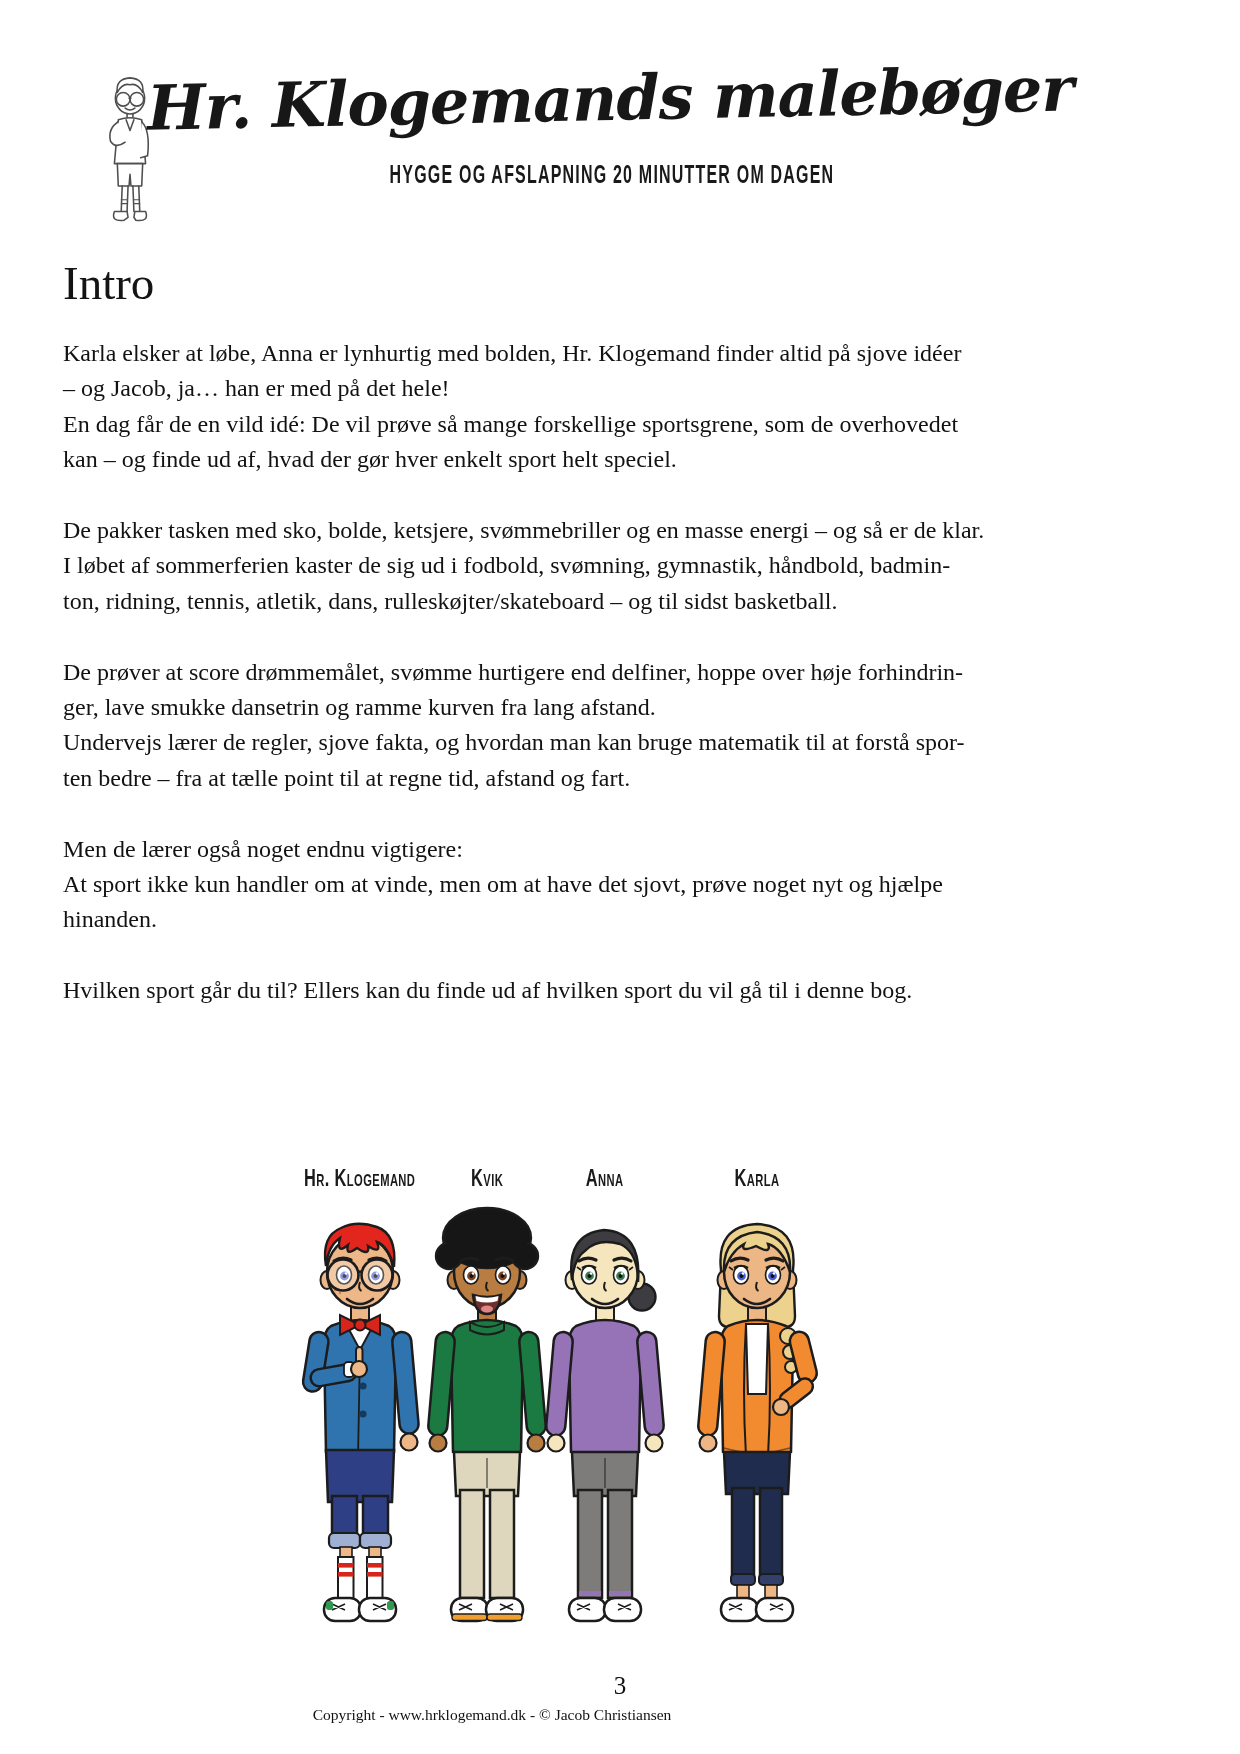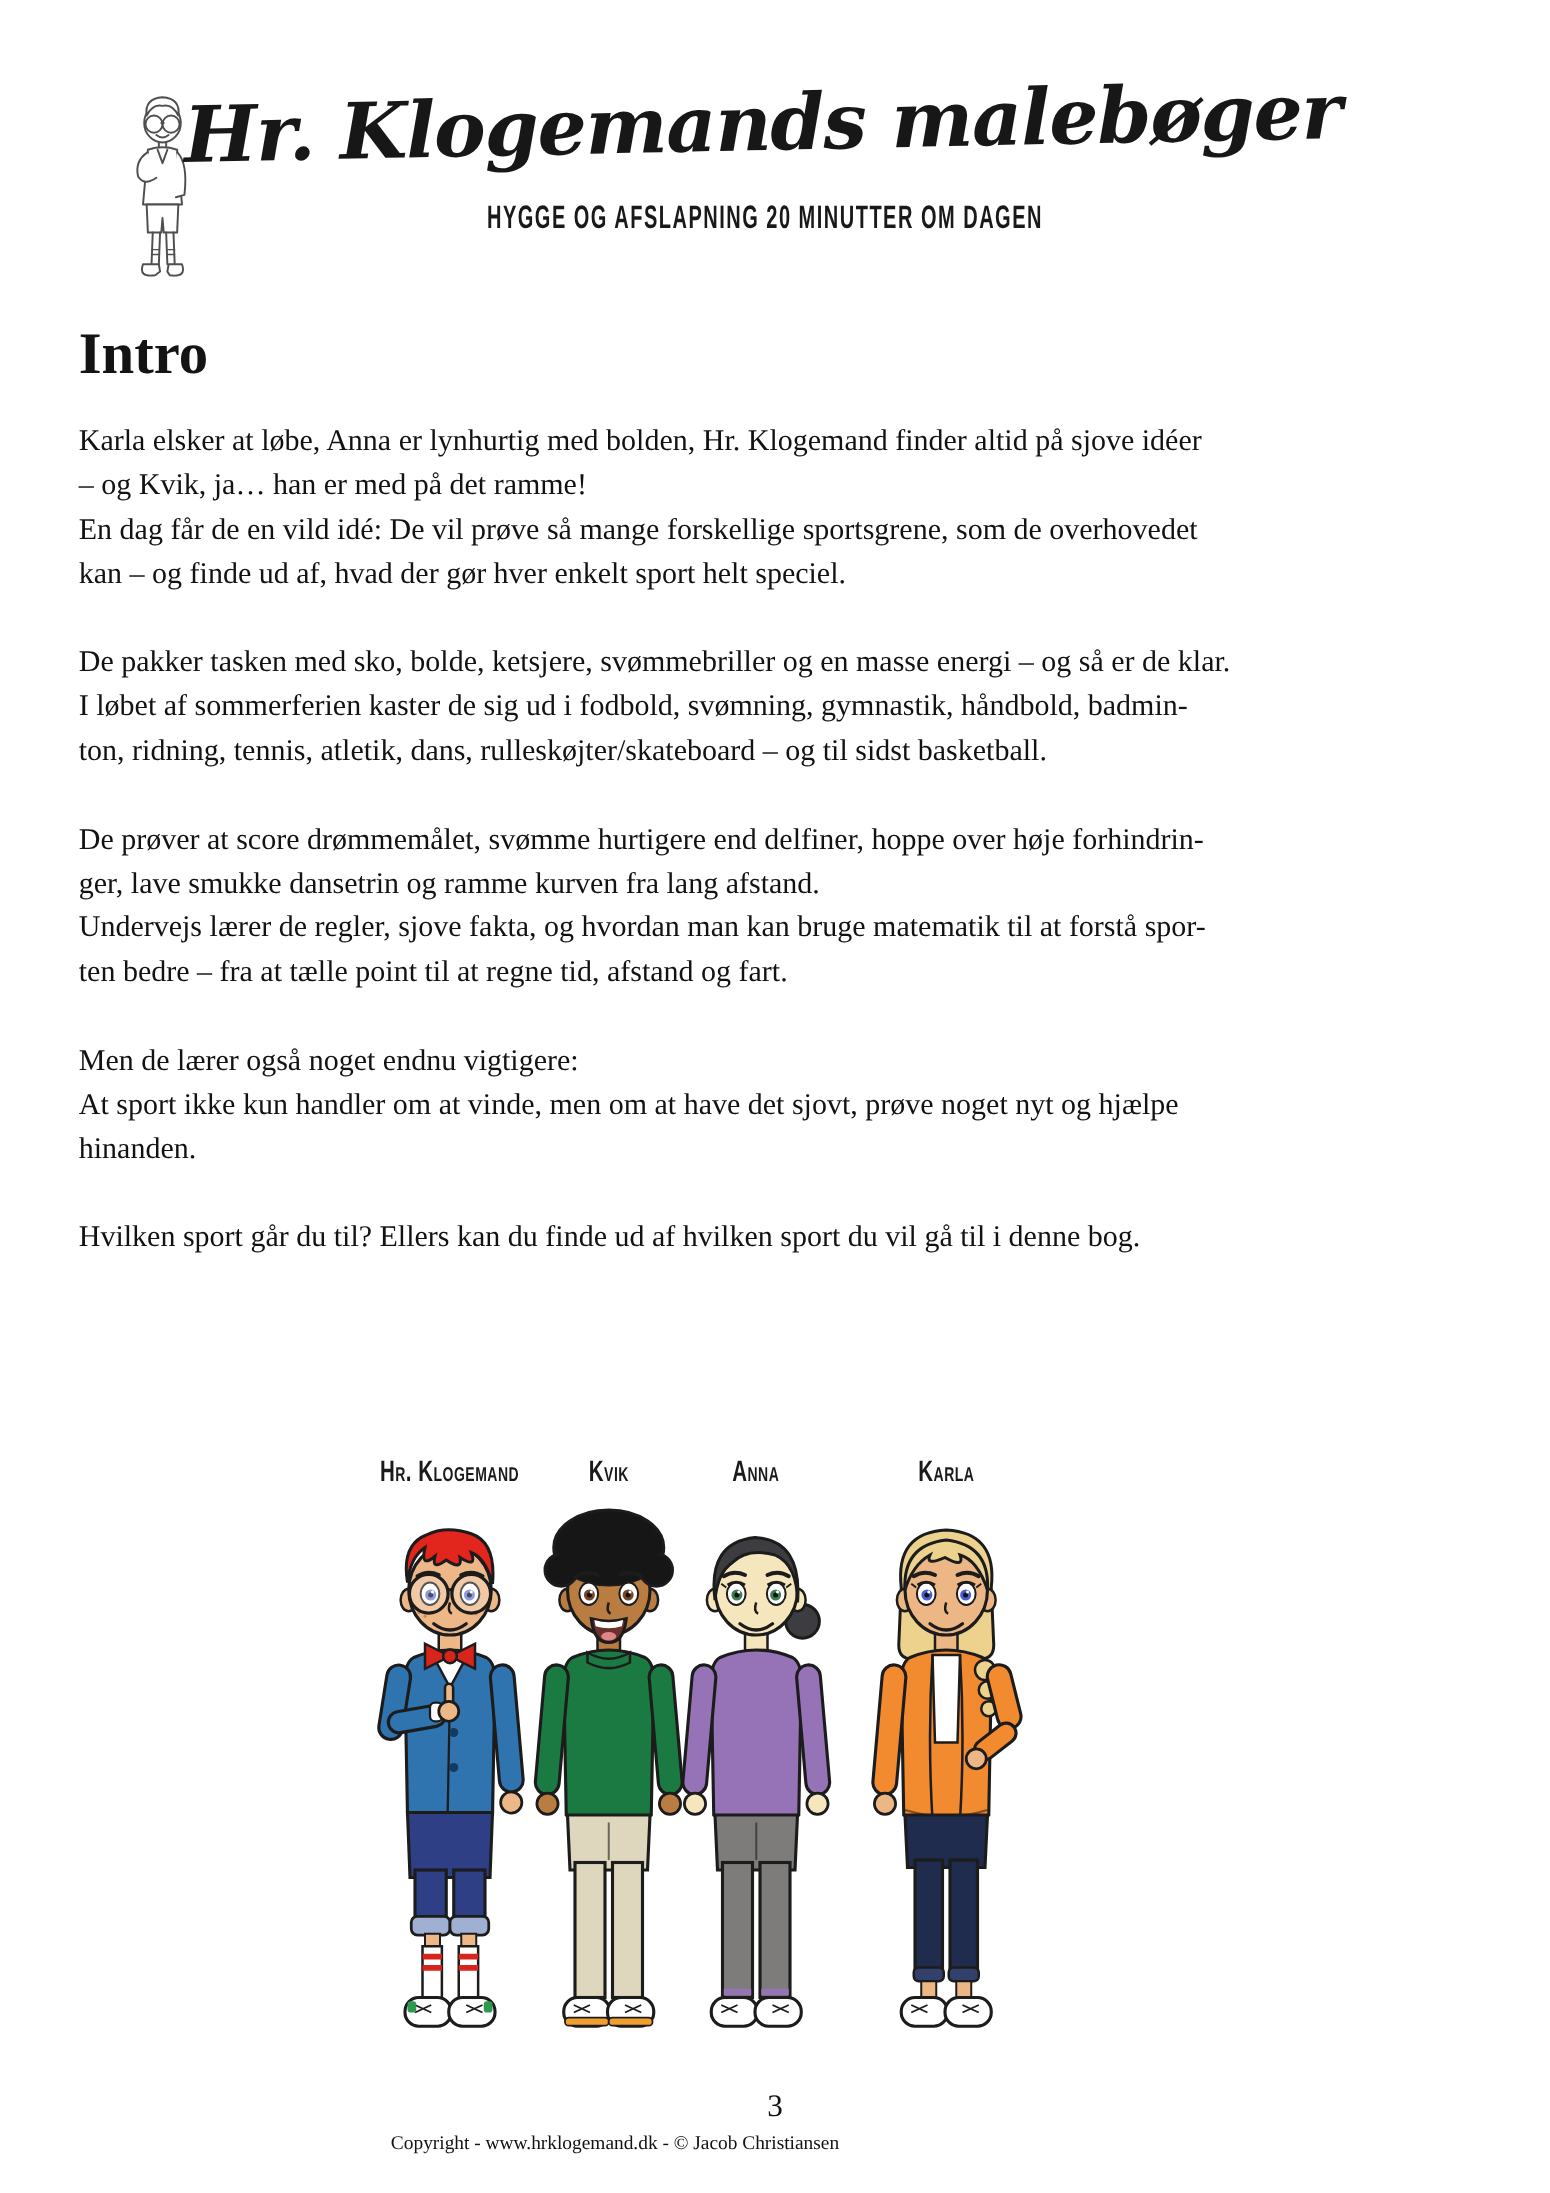--- a/index.html
+++ b/index.html
@@ -9,21 +9,21 @@
   .mascot{position:absolute;left:84px;top:72px;width:92px;height:156px;}
 
   .title{position:absolute;left:0;top:62px;width:1220px;text-align:center;
          font-family:"DejaVu Serif",serif;font-style:italic;font-weight:700;
          font-size:62px;letter-spacing:-1px;color:#171717;transform:rotate(-1.2deg);}
   .subtitle-wrap{position:absolute;left:2px;top:160px;width:1220px;text-align:center;}
   .subtitle{display:inline-block;font-family:"Liberation Sans",sans-serif;font-weight:700;
             font-size:20px;letter-spacing:1.5px;color:#191919;
             transform:scaleX(.8) scaleY(1.3);transform-origin:center top;}
 
-  .intro-heading{position:absolute;left:63px;top:256px;margin:0;font-weight:700;
+  .intro-heading{position:absolute;left:63px;top:256px;margin:0;font-weight:400;
                  font-size:47px;font-family:"Liberation Serif",serif;color:#141414;}
 
   .body-text{position:absolute;left:63px;top:336px;font-size:24px;line-height:35.4px;color:#121212;}
   .paragraph{margin:0 0 35.4px 0;}
   .line{white-space:pre;}
 
   .char-col{position:absolute;top:1164px;width:150px;text-align:center;}
   .char-label{height:30px;}
   .char-label span{display:inline-block;font-family:"Liberation Sans",sans-serif;
                    font-variant:small-caps;font-weight:600;font-size:20.5px;letter-spacing:.5px;
@@ -62,21 +62,21 @@
 
   <div class="title">Hr. Klogemands malebøger</div>
   <div class="subtitle-wrap">
     <span class="subtitle">HYGGE OG AFSLAPNING 20 MINUTTER OM DAGEN</span>
   </div>
 
   <h1 class="intro-heading">Intro</h1>
   <div class="body-text">
       <div class="paragraph">
         <div class="line">Karla elsker at løbe, Anna er lynhurtig med bolden, Hr. Klogemand finder altid på sjove idéer</div>
-        <div class="line">– og Kvik, ja… han er med på det ramme!</div>
+        <div class="line">– og Jacob, ja… han er med på det hele!</div>
         <div class="line">En dag får de en vild idé: De vil prøve så mange forskellige sportsgrene, som de overhovedet</div>
         <div class="line">kan – og finde ud af, hvad der gør hver enkelt sport helt speciel.</div>
       </div>
       <div class="paragraph">
         <div class="line">De pakker tasken med sko, bolde, ketsjere, svømmebriller og en masse energi – og så er de klar.</div>
         <div class="line">I løbet af sommerferien kaster de sig ud i fodbold, svømning, gymnastik, håndbold, badmin-</div>
         <div class="line">ton, ridning, tennis, atletik, dans, rulleskøjter/skateboard – og til sidst basketball.</div>
       </div>
       <div class="paragraph">
         <div class="line">De prøver at score drømmemålet, svømme hurtigere end delfiner, hoppe over høje forhindrin-</div>

